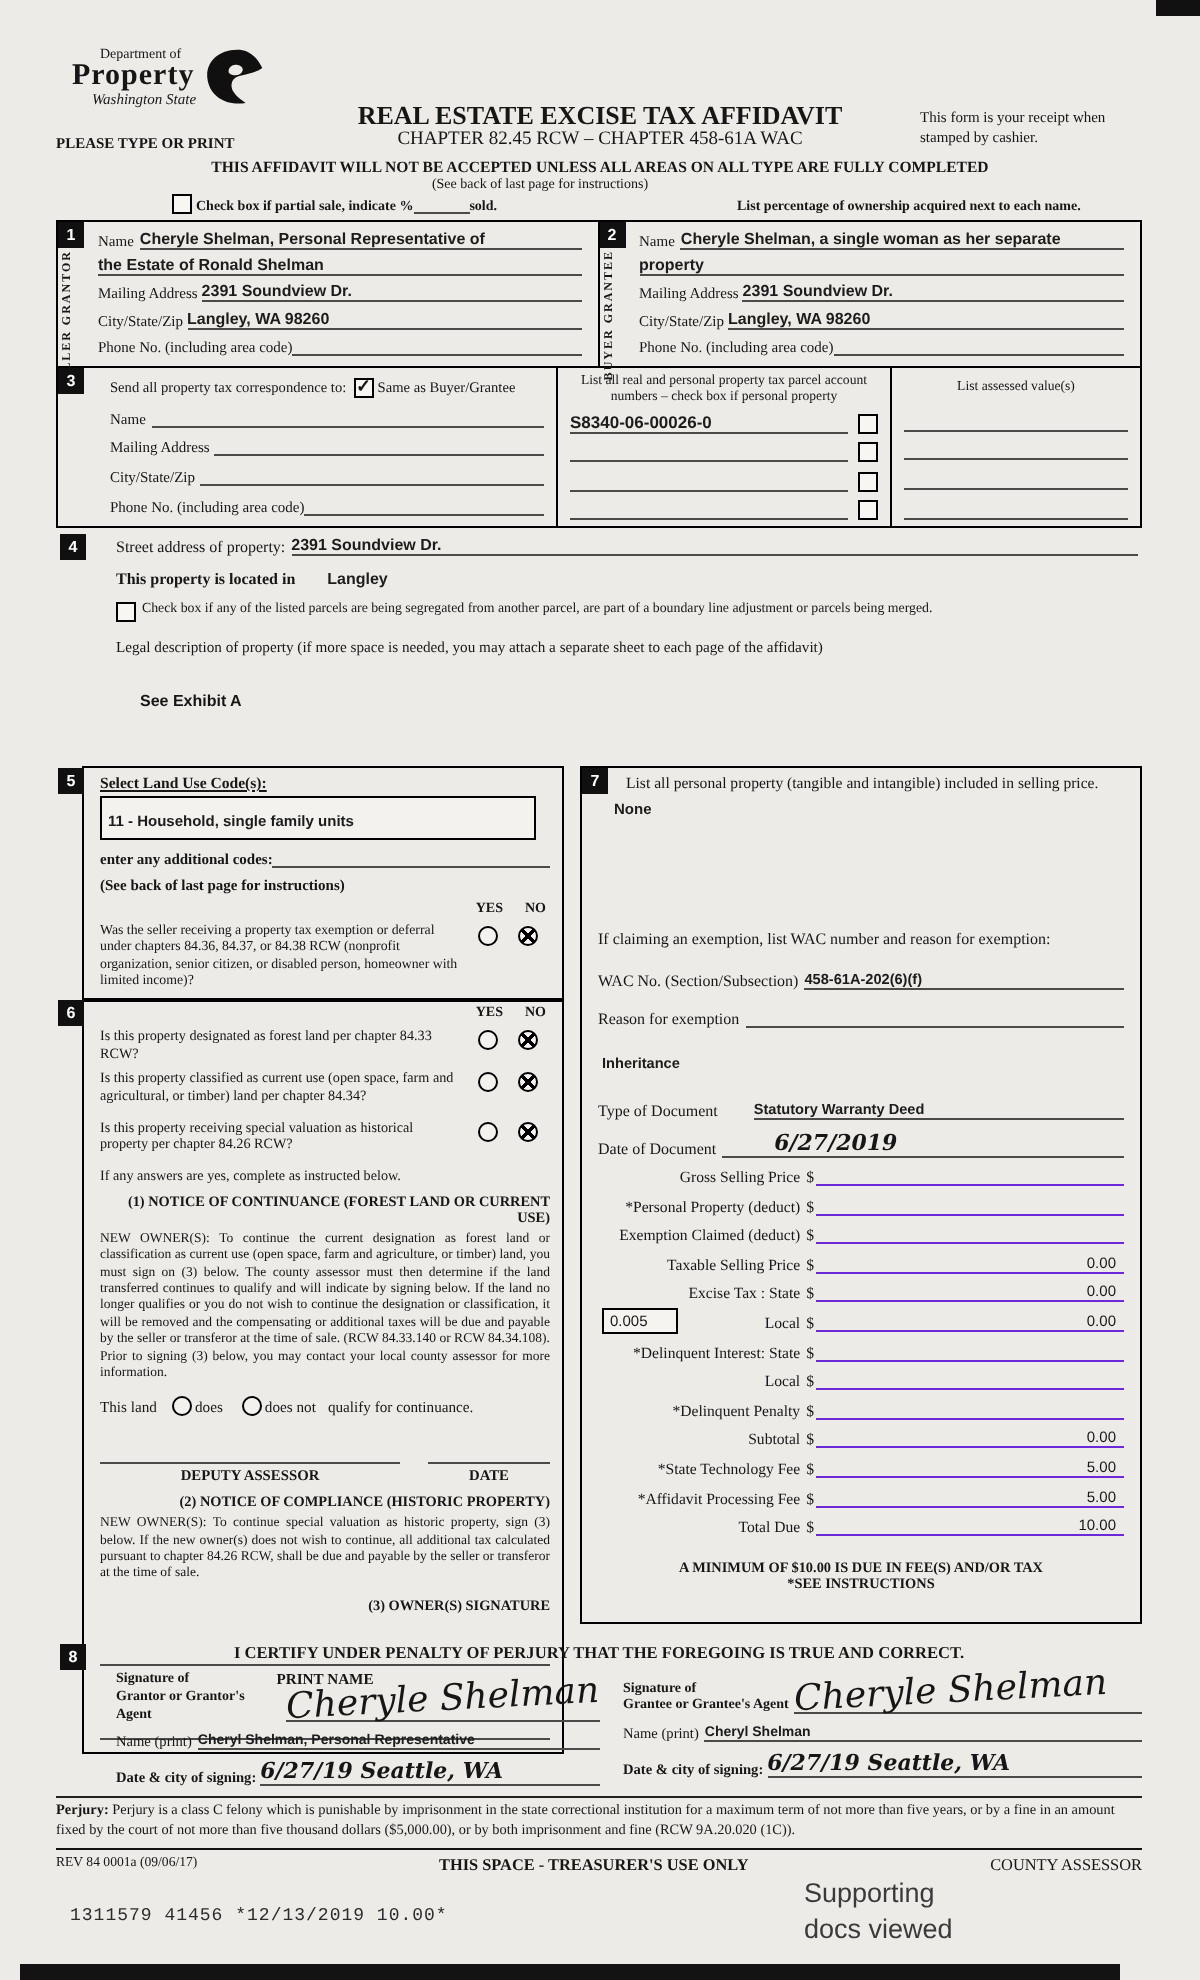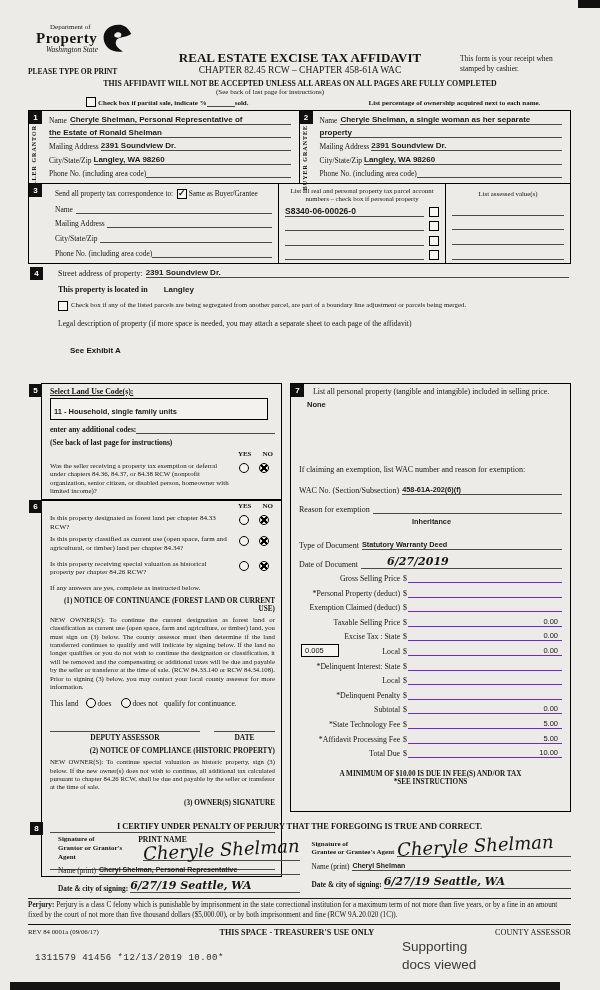--- a/index.html
+++ b/index.html
@@ -74,21 +74,21 @@
         <div style="font-size:7.5px;font-style:italic;padding-left:10px;">Washington State</div>
       </div>
       <svg width="34" height="30" viewBox="0 0 40 36" style="margin-left:2px;">
         <path d="M22 1 C10 1 3 9 4 18 C5 28 14 35 27 33 C21 29 17 25 19 20 C21 15 30 17 37 12 C33 4 28 1 22 1 Z M21 10 c3 0 5 2 4 4 c-1 3 -6 3 -8 1 c-1 -2 1 -5 4 -5 Z" fill="#101010"></path>
       </svg>
     </div>
     <div class="b ctr" style="position:absolute;left:100px;right:100px;top:28px;font-size:13px;">REAL ESTATE EXCISE TAX AFFIDAVIT</div>
     <div class="ctr" style="position:absolute;left:100px;right:100px;top:43px;font-size:9.5px;">CHAPTER 82.45 RCW – CHAPTER 458-61A WAC</div>
     <div style="position:absolute;right:0;top:32px;width:112px;font-size:7.5px;line-height:1.3;">This form is your receipt when stamped by cashier.</div>
     <div class="b" style="position:absolute;left:0;top:45px;font-size:7.5px;">PLEASE TYPE OR PRINT</div>
-    <div class="b ctr" style="position:absolute;left:0;right:0;top:57px;font-size:7.8px;">THIS AFFIDAVIT WILL NOT BE ACCEPTED UNLESS ALL AREAS ON ALL PAGES ARE FULLY COMPLETED</div>
+    <div class="b ctr" style="position:absolute;left:0;right:0;top:57px;font-size:7.8px;">THIS AFFIDAVIT WILL NOT BE ACCEPTED UNLESS ALL AREAS ON ALL TYPE ARE FULLY COMPLETED</div>
     <div class="ctr" style="position:absolute;left:0;right:60px;top:66px;font-size:7px;">(See back of last page for instructions)</div>
     <div style="position:absolute;left:58px;top:75px;font-size:7px;font-weight:bold;display:flex;align-items:flex-end;">
       <span class="cb"></span>
       <span style="margin-left:2px;">Check box if partial sale, indicate %</span>
       <span class="fill" style="width:28px;"></span>
       <span>sold.</span>
       <span style="width:120px;"></span>
       <span class="b">List percentage of ownership acquired next to each name.</span>
     </div>
   </div>
@@ -305,23 +305,23 @@
 
     <div style="font-size:8px;margin-top:56px;">If claiming an exemption, list WAC number and reason for exemption:</div>
     <div class="row" style="font-size:8px;margin-top:11px;">
       <span>WAC No. (Section/Subsection)</span>
       <span class="fill grow" style="margin-left:3px;"><span class="val" style="font-size:7.3px;">458-61A-202(6)(f)</span></span>
     </div>
     <div class="row" style="font-size:8px;margin-top:9px;">
       <span>Reason for exemption</span>
       <span class="fill grow" style="margin-left:3px;"></span>
     </div>
-    <div class="val" style="font-size:7.3px;margin-top:3px;padding-left:2px;text-align:center;">Inheritance</div>
-
-    <div class="row" style="font-size:8px;margin-top:14px;">
+    <div class="val" style="font-size:7.3px;margin-top:13px;padding-left:2px;">Inheritance</div>
+
+    <div class="row" style="font-size:8px;margin-top:14px;gap:15px;">
       <span>Type of Document</span>
       <span class="fill grow" style="margin-left:3px;"><span class="val" style="font-size:7.3px;">Statutory Warranty Deed</span></span>
     </div>
     <div class="row" style="font-size:8px;margin-top:5px;">
       <span>Date of Document</span>
       <span class="fill grow" style="margin-left:3px;"><span class="hand hand-date" style="margin-left:26px;">6/27/2019</span></span>
     </div>
 
     <div class="fee">
         <span class="flb">Gross Selling Price</span>

